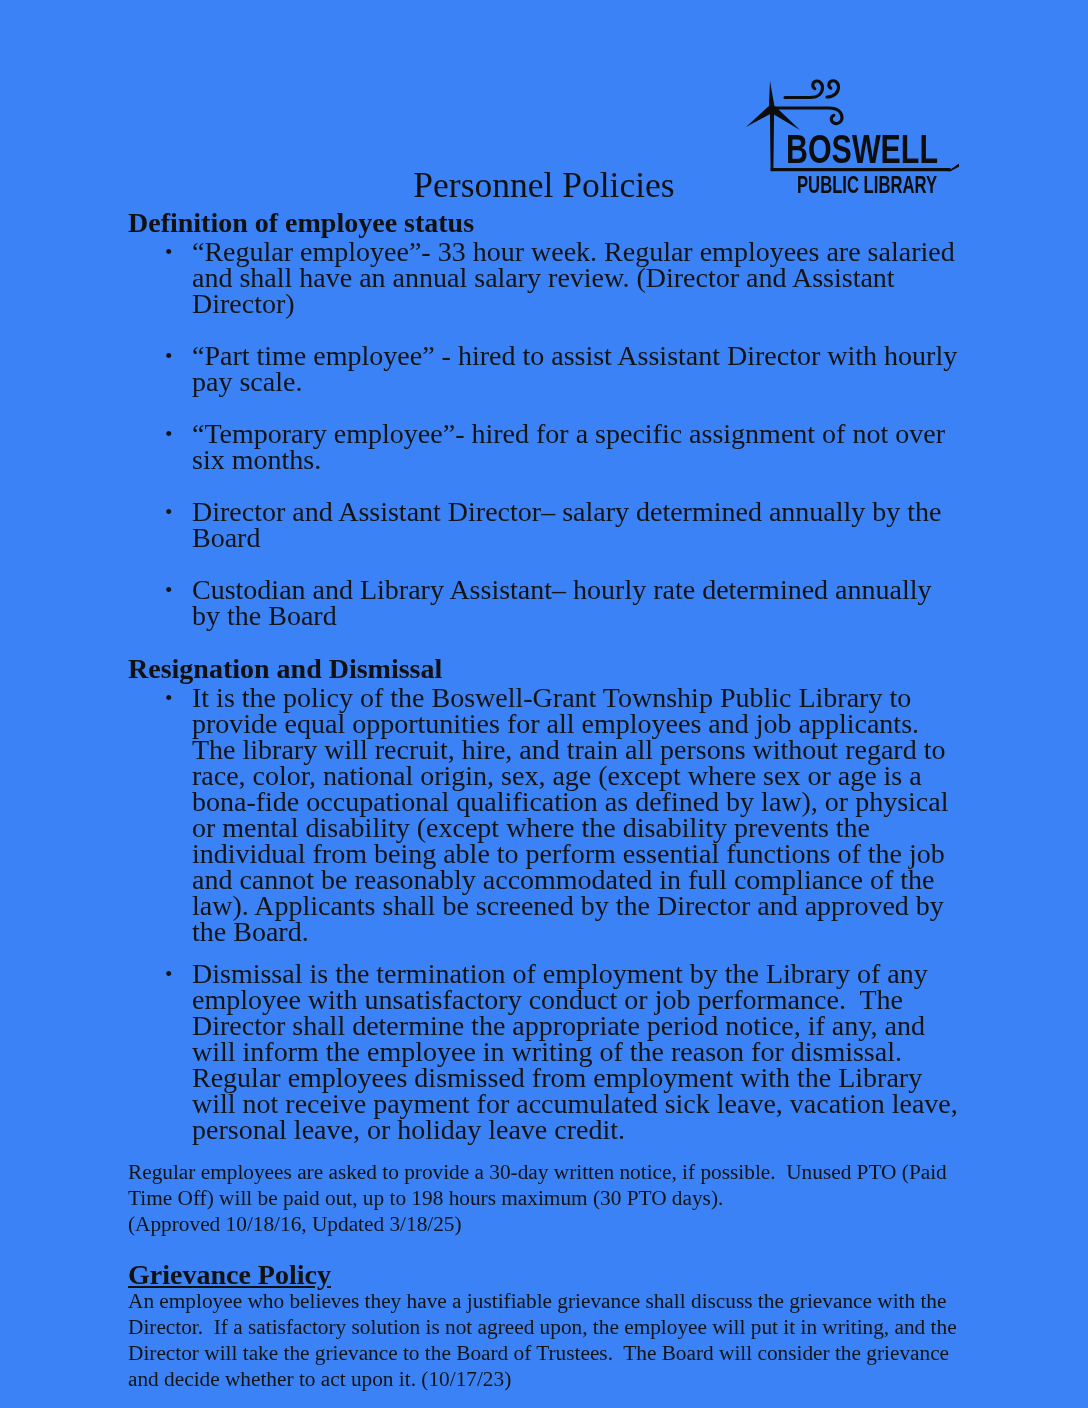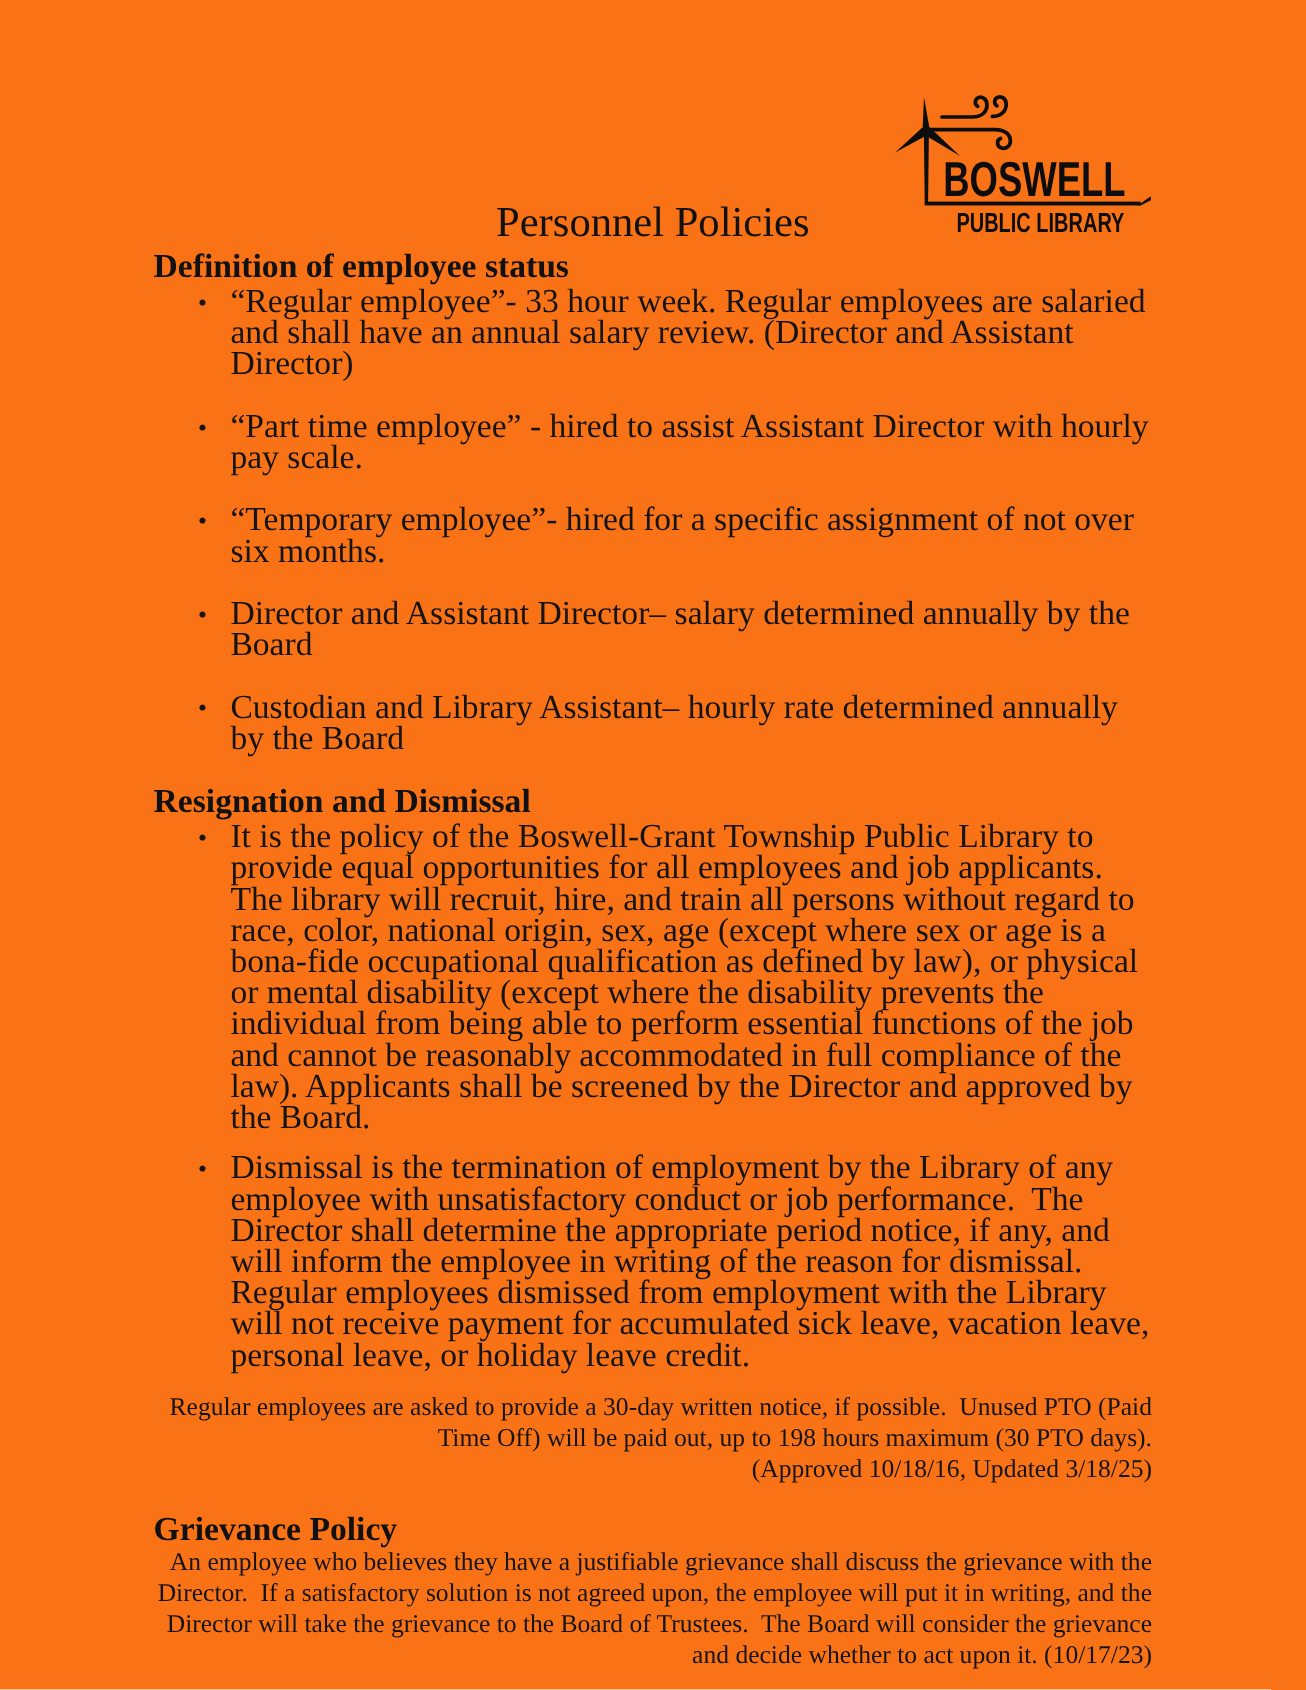--- a/index.html
+++ b/index.html
@@ -1,20 +1,20 @@
 <!DOCTYPE html>
 <html><head>
 <meta charset="utf-8">
 <style>
   html, body { margin: 0; padding: 0; background: #ffffff; }
   .page {
     position: relative;
     width: 1088px;
     height: 1408px;
-    background: #f97316;
+    background: #3b82f6;
     color: #141414;
     font-family: "Liberation Serif", serif;
     overflow: hidden;
   }
   .logo {
     position: absolute;
     left: 730px;
     top: 72px;
     width: 232px;
     height: 132px;
@@ -30,21 +30,21 @@
     color: #111;
     text-align: center;
   }
   h2.sec-heading {
     font-size: 28px;
     line-height: 27px;
     margin: 0;
     font-weight: bold;
     color: #111;
   }
-  h2.sec-heading.spaced { margin-top: 24px; }
+  h2.sec-heading.spaced { margin-top: 24px; text-decoration: underline; }
   .bullets { margin-top: 3px; }
   .bullet { display: flex; margin-bottom: 26px; }
   .bullets.tight .bullet { margin-bottom: 16px; }
   .dot {
     flex: 0 0 64px;
     box-sizing: border-box;
     padding-left: 37px;
     font-size: 21.3px;
     line-height: 26px;
   }
@@ -52,21 +52,20 @@
     flex: 1;
     font-size: 28px;
     line-height: 26px;
     white-space: pre-wrap;
   }
   p.para {
     margin: 0;
     font-size: 21.3px;
     line-height: 26px;
     white-space: pre-wrap;
-    text-align: right;
   }
 </style>
 </head>
 <body>
 
 <div class="page">
 
   <div class="logo">
     <svg viewBox="0 0 232 132" width="232" height="132" xmlns="http://www.w3.org/2000/svg">
       <g fill="#0d0d0d">

